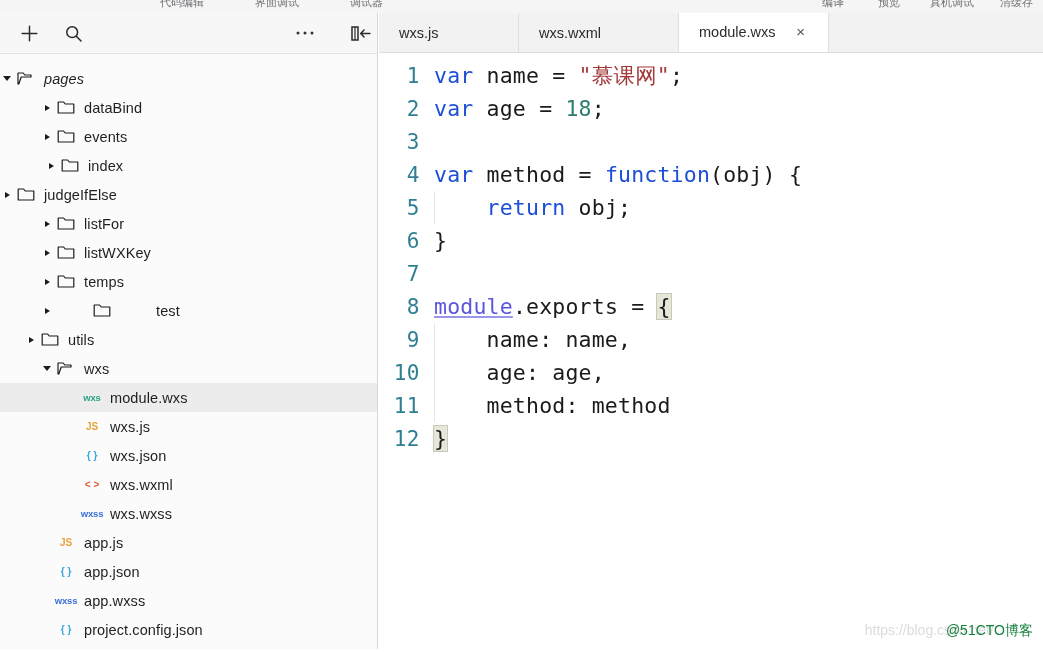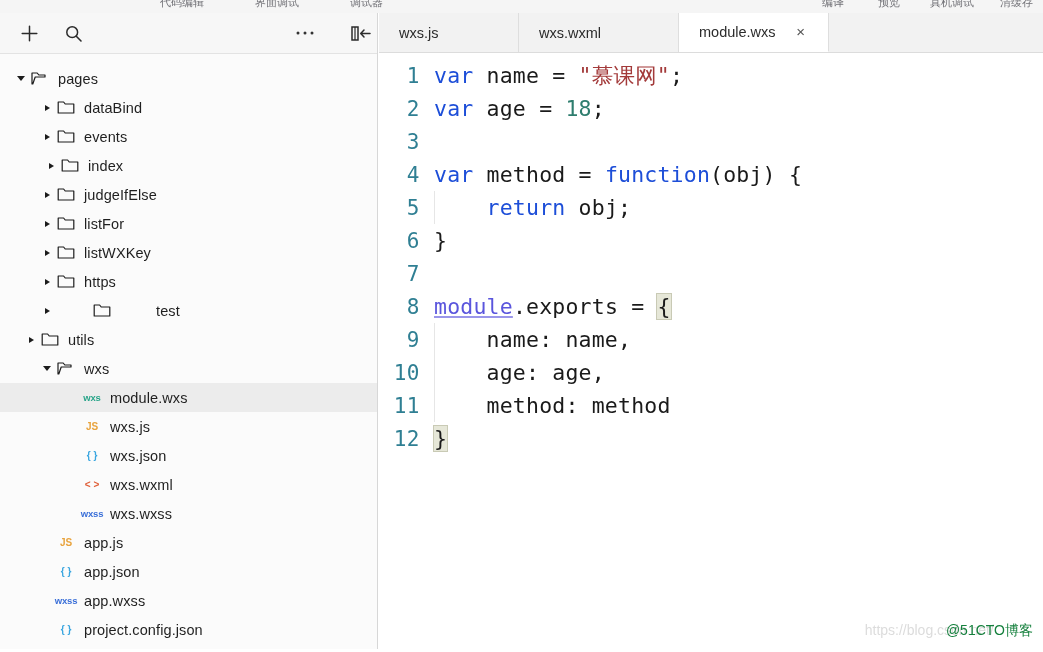--- a/index.html
+++ b/index.html
@@ -164,21 +164,21 @@
       <div class="tb-btn tb-collapse">
         <svg width="22" height="17" viewBox="0 0 22 17">
           <rect x="2" y="2" width="6" height="13" stroke="#2b2b2b" stroke-width="1.5" fill="none"></rect>
           <path d="M5 2v13" stroke="#2b2b2b" stroke-width="1.2"></path>
           <path d="M20 8.5H11M14 5l-3.3 3.5L14 12" stroke="#2b2b2b" stroke-width="1.5" fill="none" stroke-linecap="round" stroke-linejoin="round"></path>
         </svg>
       </div>
     </div>
 
     <div class="tree" id="file-tree">
-        <div class="row" style="padding-left: 14px;">
+        <div class="row" style=" font-style: italic;">
           <span class="caret open">
             <i></i>
           </span>
           <span class="ficon">
             <svg width="18" height="15" viewBox="0 0 18 15">
               <path d="M1 13V2h5.2l1.6 2H14v2H4.2L1.8 13z" fill="none" stroke="#1c1c1c" stroke-width="1.2" stroke-linejoin="round"></path>
             </svg>
           </span>
           <span class="lbl">pages</span>
         </div>
@@ -208,21 +208,21 @@
           <span class="caret">
             <i></i>
           </span>
           <span class="ficon">
             <svg width="18" height="15" viewBox="0 0 18 15">
               <path d="M1.2 13V2h5.4l1.6 2h8.6v9z" fill="none" stroke="#1c1c1c" stroke-width="1.2" stroke-linejoin="round"></path>
             </svg>
           </span>
           <span class="lbl">index</span>
         </div>
-        <div class="row" style="padding-left: 40px;">
+        <div class="row" style="">
           <span class="caret">
             <i></i>
           </span>
           <span class="ficon">
             <svg width="18" height="15" viewBox="0 0 18 15">
               <path d="M1.2 13V2h5.4l1.6 2h8.6v9z" fill="none" stroke="#1c1c1c" stroke-width="1.2" stroke-linejoin="round"></path>
             </svg>
           </span>
           <span class="lbl">judgeIfElse</span>
         </div>
@@ -250,21 +250,21 @@
         </div>
         <div class="row" style="padding-left: 40px;">
           <span class="caret">
             <i></i>
           </span>
           <span class="ficon">
             <svg width="18" height="15" viewBox="0 0 18 15">
               <path d="M1.2 13V2h5.4l1.6 2h8.6v9z" fill="none" stroke="#1c1c1c" stroke-width="1.2" stroke-linejoin="round"></path>
             </svg>
           </span>
-          <span class="lbl">https</span>
+          <span class="lbl">temps</span>
         </div>
         <div class="row" style="padding-left: 40px; gap: 36px;">
           <span class="caret">
             <i></i>
           </span>
           <span class="ficon">
             <svg width="18" height="15" viewBox="0 0 18 15">
               <path d="M1.2 13V2h5.4l1.6 2h8.6v9z" fill="none" stroke="#1c1c1c" stroke-width="1.2" stroke-linejoin="round"></path>
             </svg>
           </span>

